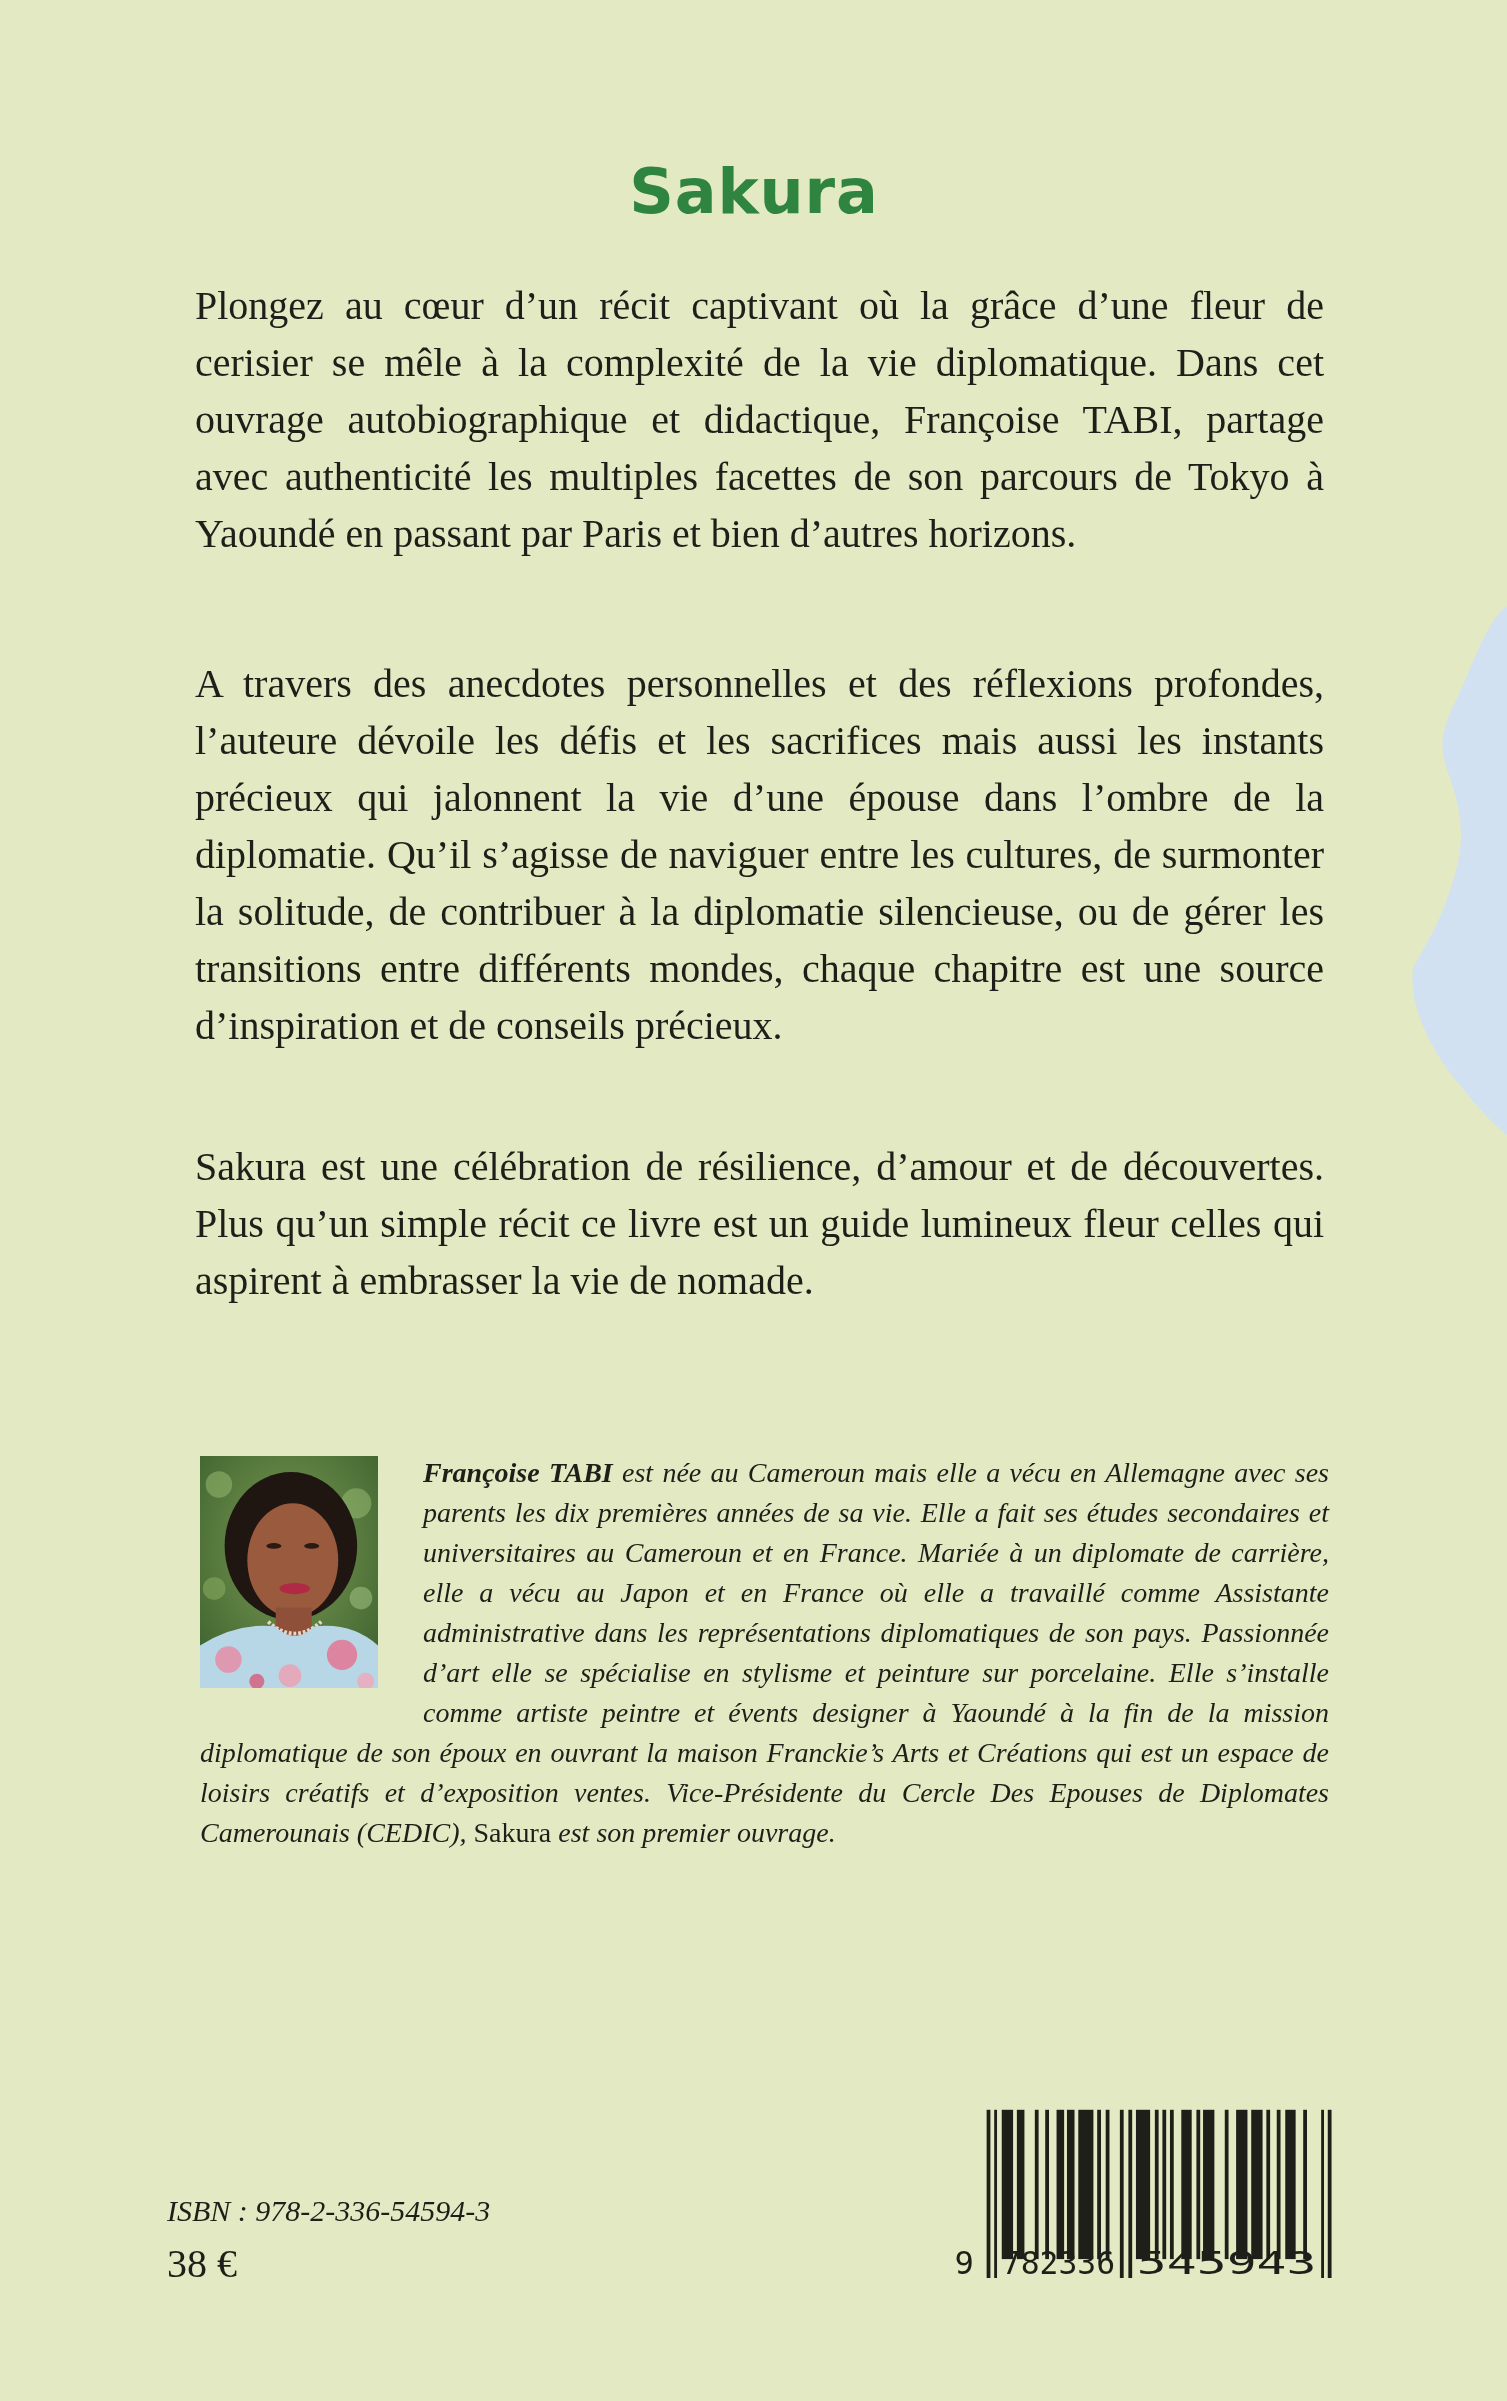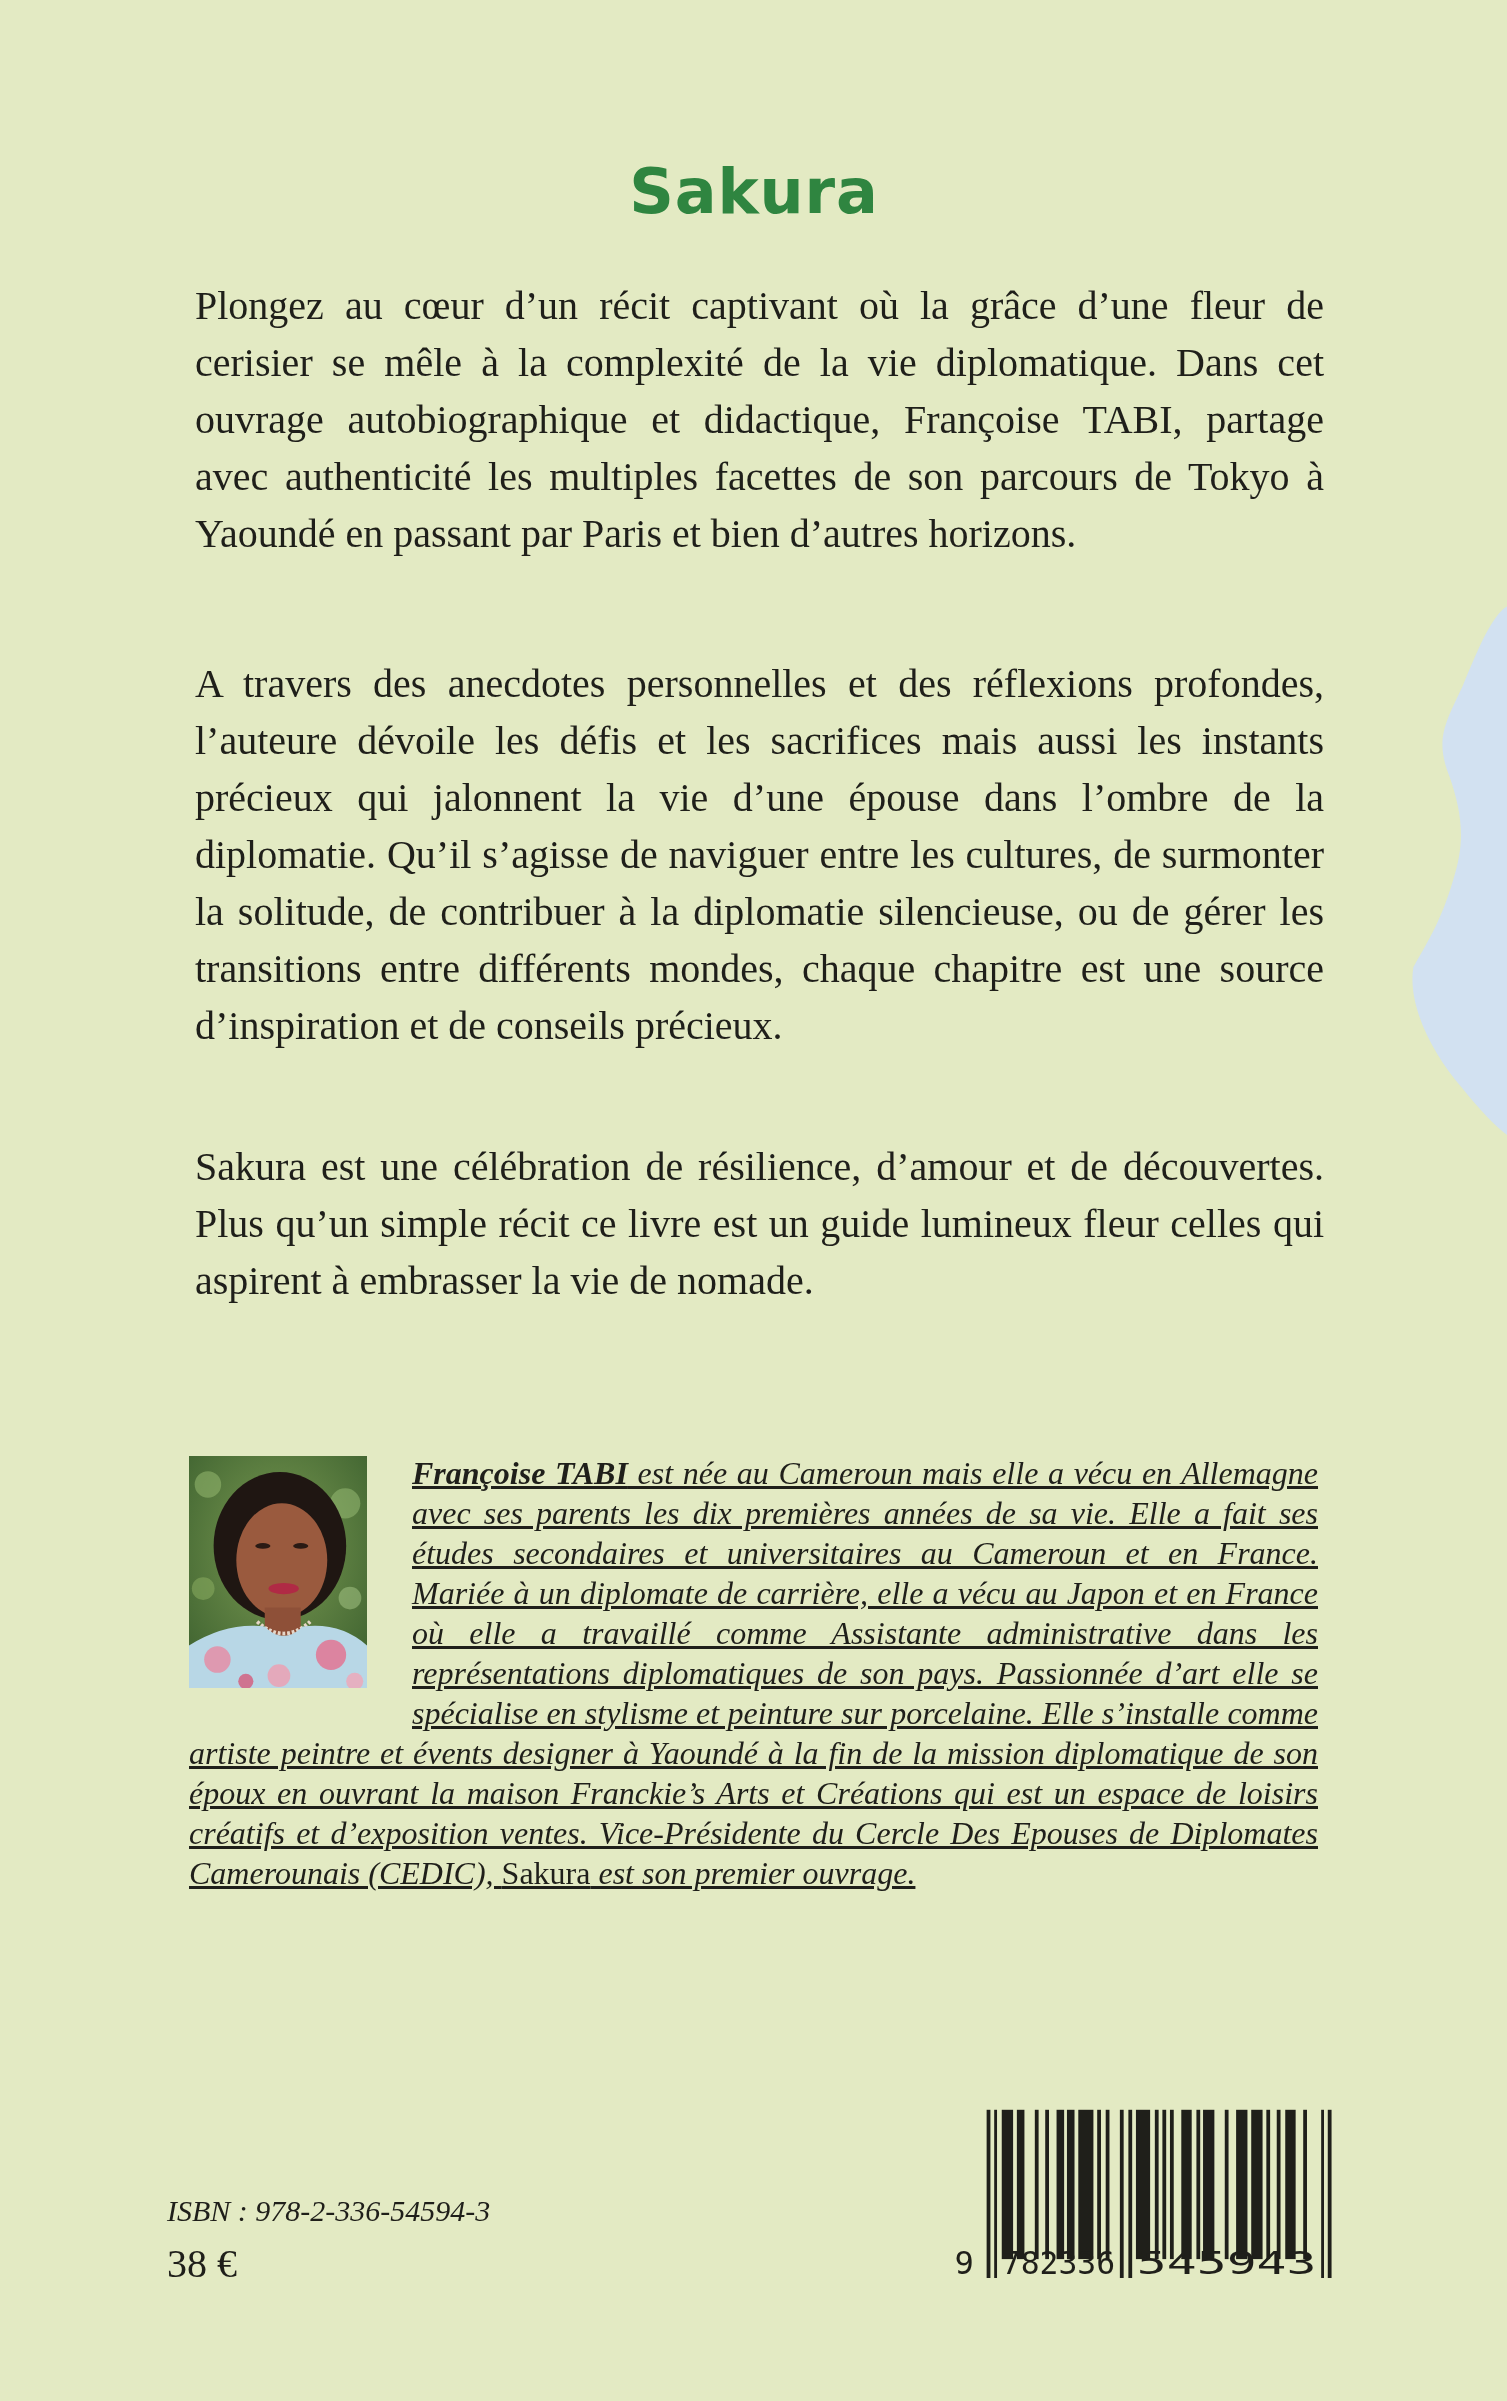--- a/index.html
+++ b/index.html
@@ -45,28 +45,27 @@
       text-align: justify;
       text-align-last: left;
       margin: 6px;
     }
     #p1 { top: 271px; }
     #p2 { top: 649px; }
     #p3 { top: 1132px; }
 
     .bio {
       position: absolute;
-      left: 189px;
+      left: 200px;
       top: 1453px;
       width: 1129px;
       font-style: italic;
-      font-size: 32px;
+      font-size: 28px;
       line-height: 40px;
       text-align: justify;
-      text-decoration: underline;
     }
     .bio p { margin: 0; }
     .photo {
       float: left;
       width: 178px;
       height: 232px;
       margin: 2.8px 45px 7.6px 0;
       position: relative;
       overflow: hidden;
       background: #5a7a3a;

